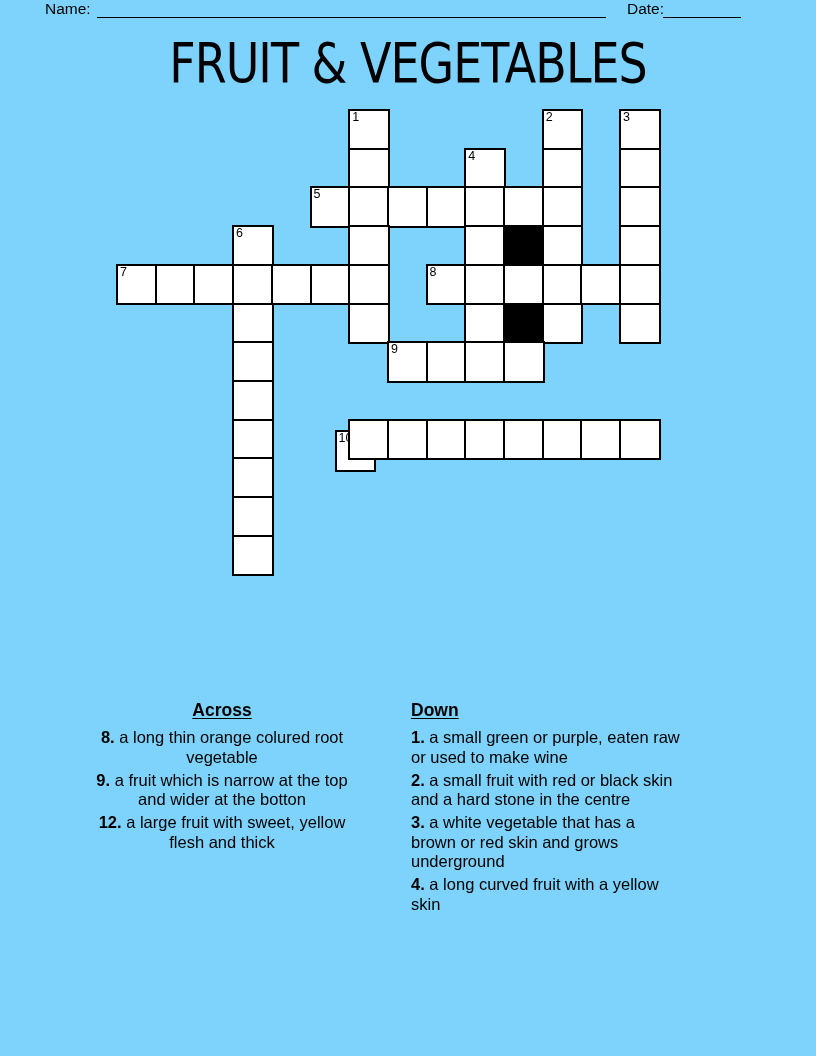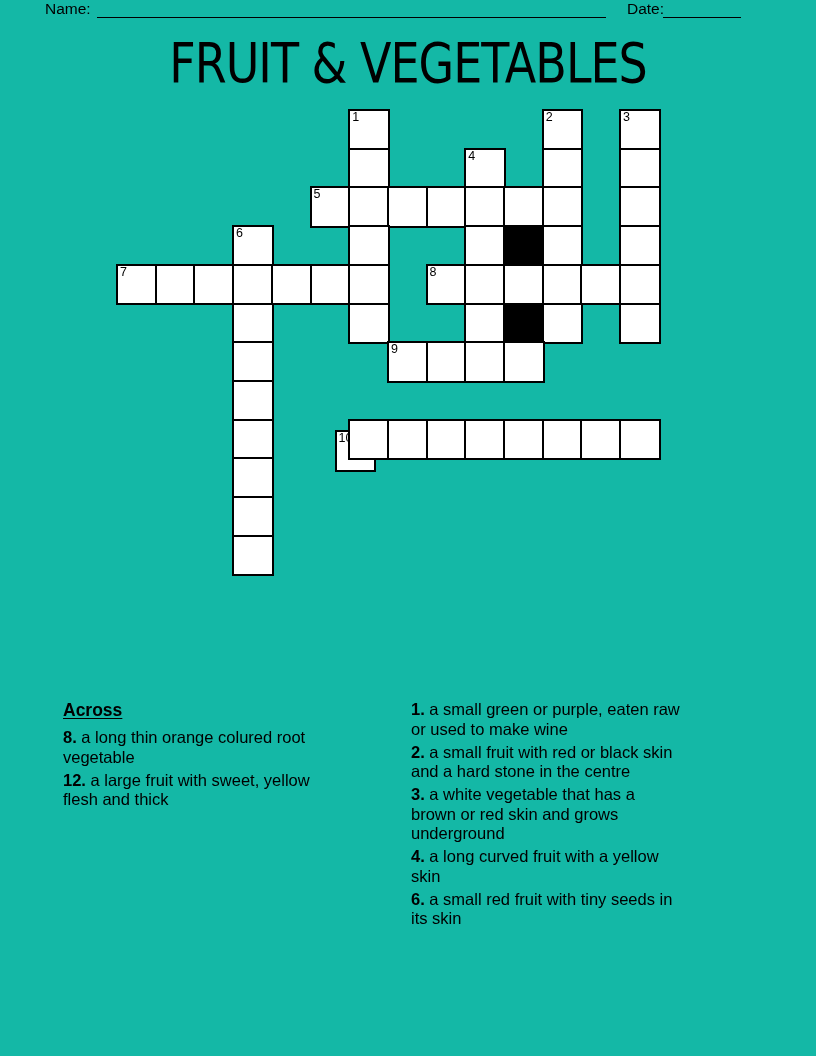--- a/index.html
+++ b/index.html
@@ -1,19 +1,19 @@
 <!DOCTYPE html>
 <html><head>
 <meta charset="utf-8">
 <style>
   html,body{margin:0;padding:0;background:#fff;}
   .page{
     position:relative;
     width:816px;height:1056px;
-    background:#14b8a6;
+    background:#7dd3fc;
     font-family:"Liberation Sans",sans-serif;
     color:#000;
     overflow:hidden;
   }
   
   .hdr-label{
     position:absolute;
     font-size:15.5px;
     line-height:18px;
     top:0;
@@ -58,21 +58,21 @@
     top:-1px;left:2px;
     font-size:12.5px;
     line-height:14px;
     font-weight:400;
   }
   
   .clues{
     position:absolute;
     top:700px;
   }
-  .clues.across{left:63px;width:330px;}
+  .clues.across{left:57px;width:330px;text-align:center;}
   .clues.down{left:411px;width:350px;}
   .clues h2{
     margin:0 0 8px 0;
     font-size:17.5px;
     line-height:20px;
     font-weight:bold;
     text-decoration:underline;
     text-underline-offset:2px;
   }
   .clue{
@@ -175,34 +175,35 @@
       <div class="cell" style="left: 116.1px; top: 348.3px;"></div>
       <div class="cell" style="left: 116.1px; top: 387px;"></div>
       <div class="cell" style="left: 116.1px; top: 425.7px;"></div>
     </div>
 
   <div class="clues across">
     <h2>Across</h2>
     <div id="across-list">
         <div class="clue"><b>8.</b> a long thin orange colured root
 vegetable</div>
+        <div class="clue"><b>9.</b> a fruit which is narrow at the top
+and wider at the botton</div>
         <div class="clue"><b>12.</b> a large fruit with sweet, yellow
 flesh and thick</div>
       </div>
   </div>
 
   <div class="clues down">
+    <h2>Down</h2>
     <div id="down-list">
         <div class="clue"><b>1.</b> a small green or purple, eaten raw
 or used to make wine</div>
         <div class="clue"><b>2.</b> a small fruit with red or black skin
 and a hard stone in the centre</div>
         <div class="clue"><b>3.</b> a white vegetable that has a
 brown or red skin and grows
 underground</div>
         <div class="clue"><b>4.</b> a long curved fruit with a yellow
 skin</div>
-        <div class="clue"><b>6.</b> a small red fruit with tiny seeds in
-its skin</div>
       </div>
   </div>
 
 </div>
 
 </body></html>

